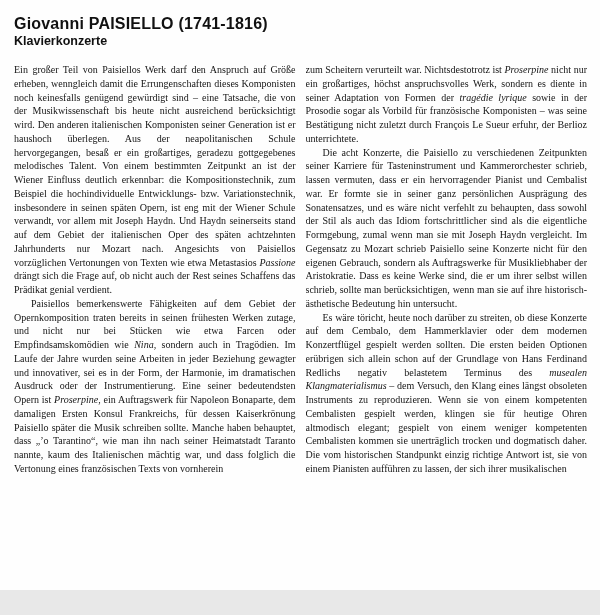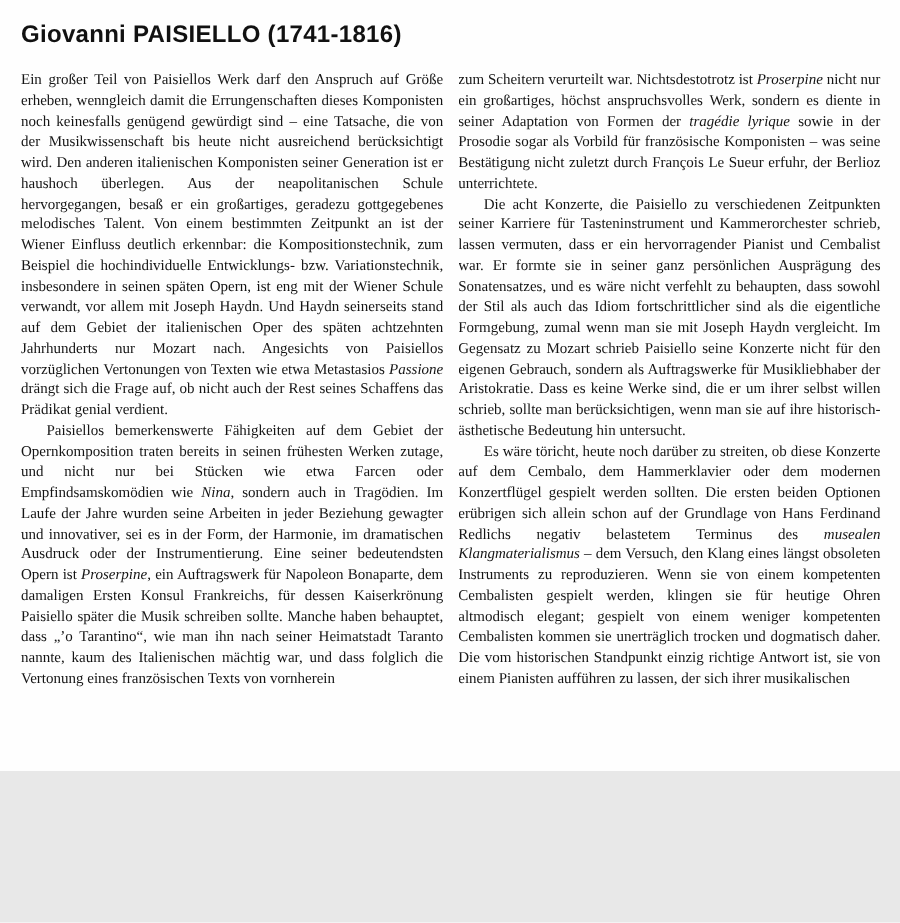--- a/index.html
+++ b/index.html
@@ -3,21 +3,21 @@
 <meta charset="utf-8">
 <style>
   html, body {
     margin: 0;
     padding: 0;
     background: #e8e8e8;
   }
   .page {
     position: relative;
     width: 600px;
-    height: 514px;
+    height: 590px;
     background: #fefefe;
     box-sizing: border-box;
     padding: 14px 13px 0 14px;
     color: #161616;
     overflow: hidden;
   }
   .hdr-title {
     margin: 0;
     font-family: "Liberation Sans", sans-serif;
     font-weight: bold;
@@ -67,20 +67,21 @@
     color: #111;
   }
 </style>
 </head>
 <body>
 
 <div class="page">
 
   <header>
     <h1 class="hdr-title">Giovanni PAISIELLO (1741-1816)</h1>
+    <h2 class="hdr-subtitle">Klavierkonzerte</h2>
   </header>
 
   <main class="columns">
     <div class="col">
         <p class=""><span>Ein großer Teil von Paisiellos Werk darf den Anspruch auf Größe erheben, wenngleich damit die Errungenschaften dieses Komponisten noch keinesfalls genügend gewürdigt sind – eine Tatsache, die von der Musikwissenschaft bis heute nicht ausreichend berücksichtigt wird. Den anderen italienischen Komponisten seiner Generation ist er haushoch überlegen. Aus der neapolitanischen Schule hervorgegangen, besaß er ein großartiges, geradezu gottgegebenes melodisches Talent. Von einem bestimmten Zeitpunkt an ist der Wiener Einfluss deutlich erkennbar: die Kompositionstechnik, zum Beispiel die hochindividuelle Entwicklungs- bzw. Variationstechnik, insbesondere in seinen späten Opern, ist eng mit der Wiener Schule verwandt, vor allem mit Joseph Haydn. Und Haydn seinerseits stand auf dem Gebiet der italienischen Oper des späten achtzehnten Jahrhunderts nur Mozart nach. Angesichts von Paisiellos vorzüglichen Vertonungen von Texten wie etwa Metastasios </span><i>Passione</i><span> drängt sich die Frage auf, ob nicht auch der Rest seines Schaffens das Prädikat genial verdient.</span></p>
         <p class="indent"><span>Paisiellos bemerkenswerte Fähigkeiten auf dem Gebiet der Opernkomposition traten bereits in seinen frühesten Werken zutage, und nicht nur bei Stücken wie etwa Farcen oder Empfindsamskomödien wie </span><i>Nina</i><span>, sondern auch in Tragödien. Im Laufe der Jahre wurden seine Arbeiten in jeder Beziehung gewagter und innovativer, sei es in der Form, der Harmonie, im dramatischen Ausdruck oder der Instrumentierung. Eine seiner bedeutendsten Opern ist </span><i>Proserpine</i><span>, ein Auftragswerk für Napoleon Bonaparte, dem damaligen Ersten Konsul Frankreichs, für dessen Kaiserkrönung Paisiello später die Musik schreiben sollte. Manche haben behauptet, dass „’o Tarantino“, wie man ihn nach seiner Heimatstadt Taranto nannte, kaum des Italienischen mächtig war, und dass folglich die Vertonung eines französischen Texts von vornherein</span></p>
       </div>
     <div class="col">
         <p class=""><span>zum Scheitern verurteilt war. Nichtsdestotrotz ist </span><i>Proserpine</i><span> nicht nur ein großartiges, höchst anspruchsvolles Werk, sondern es diente in seiner Adaptation von Formen der </span><i>tragédie lyrique</i><span> sowie in der Prosodie sogar als Vorbild für französische Komponisten – was seine Bestätigung nicht zuletzt durch François Le Sueur erfuhr, der Berlioz unterrichtete.</span></p>
         <p class="indent"><span>Die acht Konzerte, die Paisiello zu verschiedenen Zeitpunkten seiner Karriere für Tasteninstrument und Kammerorchester schrieb, lassen vermuten, dass er ein hervorragender Pianist und Cembalist war. Er formte sie in seiner ganz persönlichen Ausprägung des Sonatensatzes, und es wäre nicht verfehlt zu behaupten, dass sowohl der Stil als auch das Idiom fortschrittlicher sind als die eigentliche Formgebung, zumal wenn man sie mit Joseph Haydn vergleicht. Im Gegensatz zu Mozart schrieb Paisiello seine Konzerte nicht für den eigenen Gebrauch, sondern als Auftragswerke für Musikliebhaber der Aristokratie. Dass es keine Werke sind, die er um ihrer selbst willen schrieb, sollte man berücksichtigen, wenn man sie auf ihre historisch-ästhetische Bedeutung hin untersucht.</span></p>

